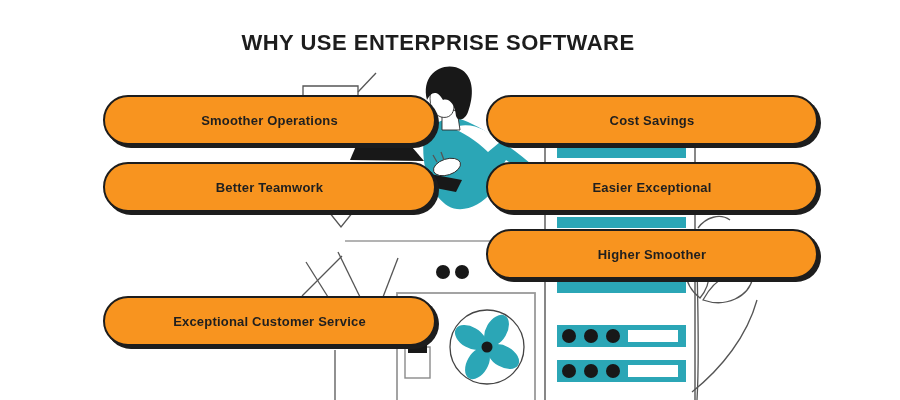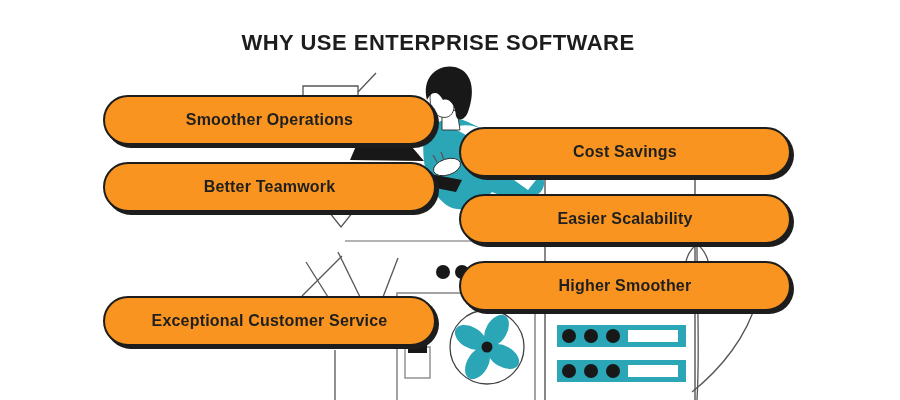--- a/index.html
+++ b/index.html
@@ -19,24 +19,24 @@
     color:var(--outline-ink);
   }
   .illustration{position:absolute;left:0;top:0;width:900px;height:400px;}
   .pill{
     position:absolute;height:50px;box-sizing:border-box;
     background:var(--pill-orange);
     border:2px solid var(--outline-ink);
     border-radius:25px;
     box-shadow:3px 3px 0 0 var(--outline-ink);
     display:flex;align-items:center;justify-content:center;
-    font-size:16px;font-weight:600;letter-spacing:.2px;color:#1f1f1f;
+    font-size:13px;font-weight:600;letter-spacing:.2px;color:#1f1f1f;
   }
   .col-left{left:103px;width:333px;}
-  .col-right{left:459px;width:332px;margin-top:32px;}
+  .col-right{left:486px;width:332px;}
   .row-1{top:95px;} .row-2{top:162px;text-align:right;} .row-3{top:229px;} .row-4{top:296px;}
   
   .ln{fill:none;stroke:#555;stroke-width:1.3;}
   .ln-light{fill:none;stroke:#9a9a9a;stroke-width:1.6;}
   .teal{fill:var(--illustration-teal);stroke:none;}
   .ink{fill:#181818;stroke:none;}
   .white-ln{fill:#fff;stroke:#2a2a2a;stroke-width:.9;}
 </style>
 </head>
 <body>
@@ -129,16 +129,16 @@
       <path class="ln" d="M692,392 C722,368 747,336 757,300" stroke-width="1"></path>
       <path class="ln" d="M698,228 C706,217 720,213 730,220" stroke-width="1"></path>
     </g>
   </svg>
 
   <div class="pill col-left row-1">Smoother Operations</div>
   <div class="pill col-left row-2">Better Teamwork</div>
   <div class="pill col-left row-4">Exceptional Customer Service</div>
 
   <div class="pill col-right row-1">Cost Savings</div>
-  <div class="pill col-right row-2">Easier Scalability</div>
+  <div class="pill col-right row-2">Easier Exceptional</div>
   <div class="pill col-right row-3">Higher Smoother</div>
 
 </div>
 
 </body></html>

